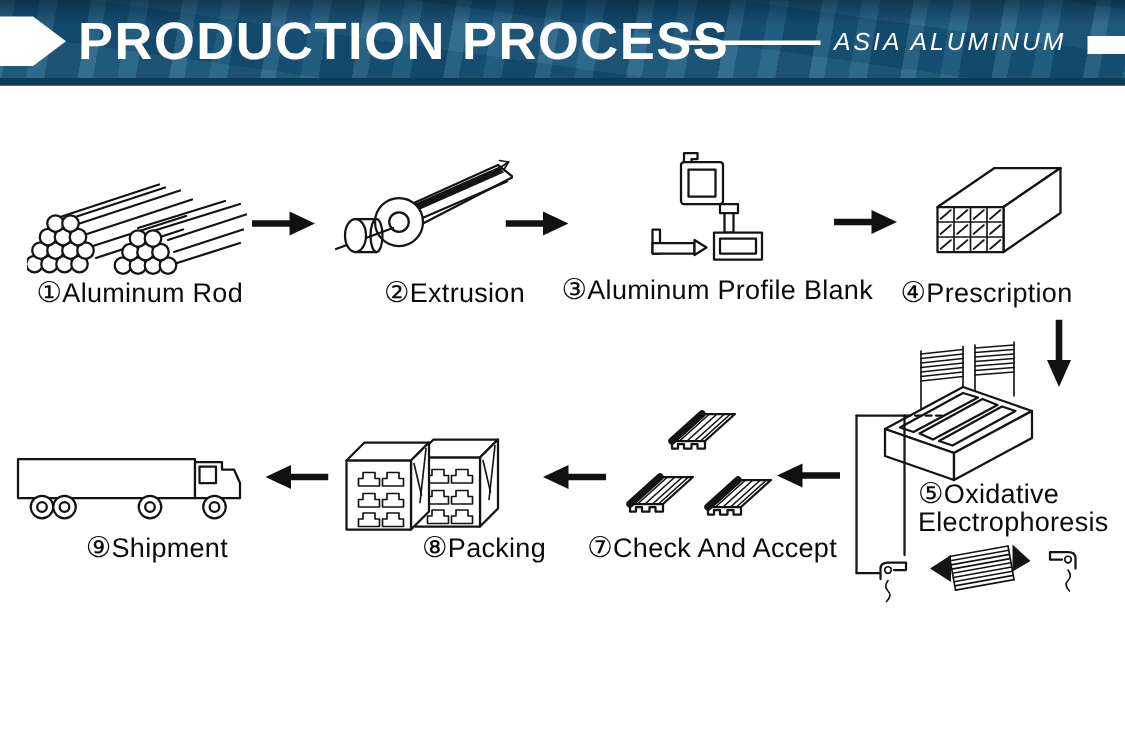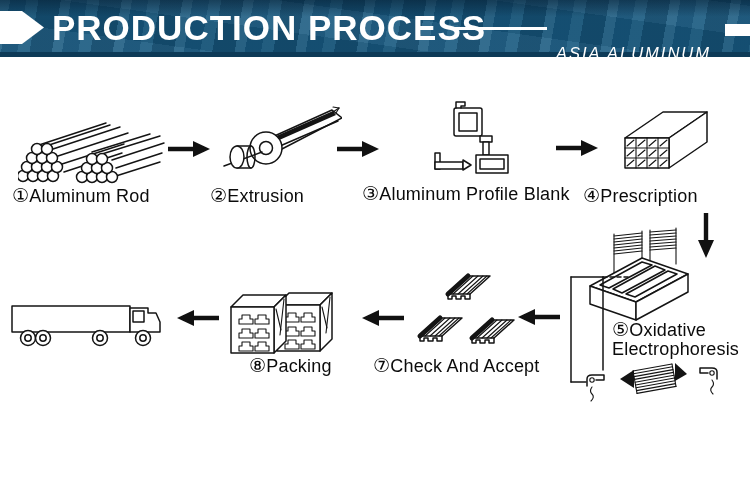--- a/index.html
+++ b/index.html
@@ -13,27 +13,27 @@
       linear-gradient(180deg, rgba(6,30,50,.55), rgba(6,30,50,0) 32%),
       repeating-linear-gradient(100deg, rgba(255,255,255,.08) 0 10px, rgba(10,40,70,.14) 10px 26px,
         rgba(255,255,255,.05) 26px 38px, rgba(5,25,45,.20) 38px 60px),
       repeating-linear-gradient(8deg, rgba(255,255,255,.05) 0 30px, rgba(0,0,0,.06) 30px 60px),
       #17597f;}
   .banner-chevron{position:absolute;left:0;top:0;}
   .banner-title{position:absolute;left:52px;top:0;height:52px;line-height:56px;margin:0;
     font-size:35px;font-weight:bold;color:#ffffff;letter-spacing:1px;white-space:nowrap;}
   .banner-rule{position:absolute;left:455px;top:27px;width:92px;height:3px;background:#ffffff;}
   .banner-brand{position:absolute;left:556px;top:0;height:52px;line-height:57px;
-    font-size:16.5px;font-style:italic;color:#ffffff;letter-spacing:2px;white-space:nowrap;margin-top:25px;}
+    font-size:16.5px;font-style:italic;color:#ffffff;letter-spacing:2px;white-space:nowrap;}
   .banner-endblock{position:absolute;left:725px;top:24px;width:25px;height:12px;background:#ffffff;}
 
   
   .abs{position:absolute;}
   .step-label{position:absolute;font-size:18px;line-height:19px;color:#0b0b0b;
-    text-align:left;letter-spacing:.2px;white-space:nowrap;}
+    text-align:right;letter-spacing:.2px;white-space:nowrap;}
   .step-label .n{font-size:19px;}
   .step-label.left{text-align:left;}
   .art{stroke:#141414;fill:none;stroke-width:1.5;stroke-linecap:round;stroke-linejoin:round;}
   .art .wf{fill:#ffffff;}
   .art .bf{fill:#141414;stroke:none;}
   .art .thin{stroke-width:1.1;}
   .arrow polygon{fill:#111111;stroke:none;}
 </style>
 </head>
 <body>
@@ -357,14 +357,17 @@
   <div class="step-label left" style="left:612px;top:320px;width:140px">
     <div><span class="n">⑤</span><span>Oxidative</span></div>
     <div>Electrophoresis</div>
   </div>
   <div class="step-label" style="left:373px;top:356px;width:185px">
     <span class="n">⑦</span><span>Check And Accept</span>
   </div>
   <div class="step-label" style="left:249px;top:356px;width:115px">
     <span class="n">⑧</span><span>Packing</span>
   </div>
+  <div class="step-label" style="left:40px;top:356px;width:112px">
+    <span class="n">⑨</span><span>Shipment</span>
+  </div>
 
 </div>
 
 </body></html>

